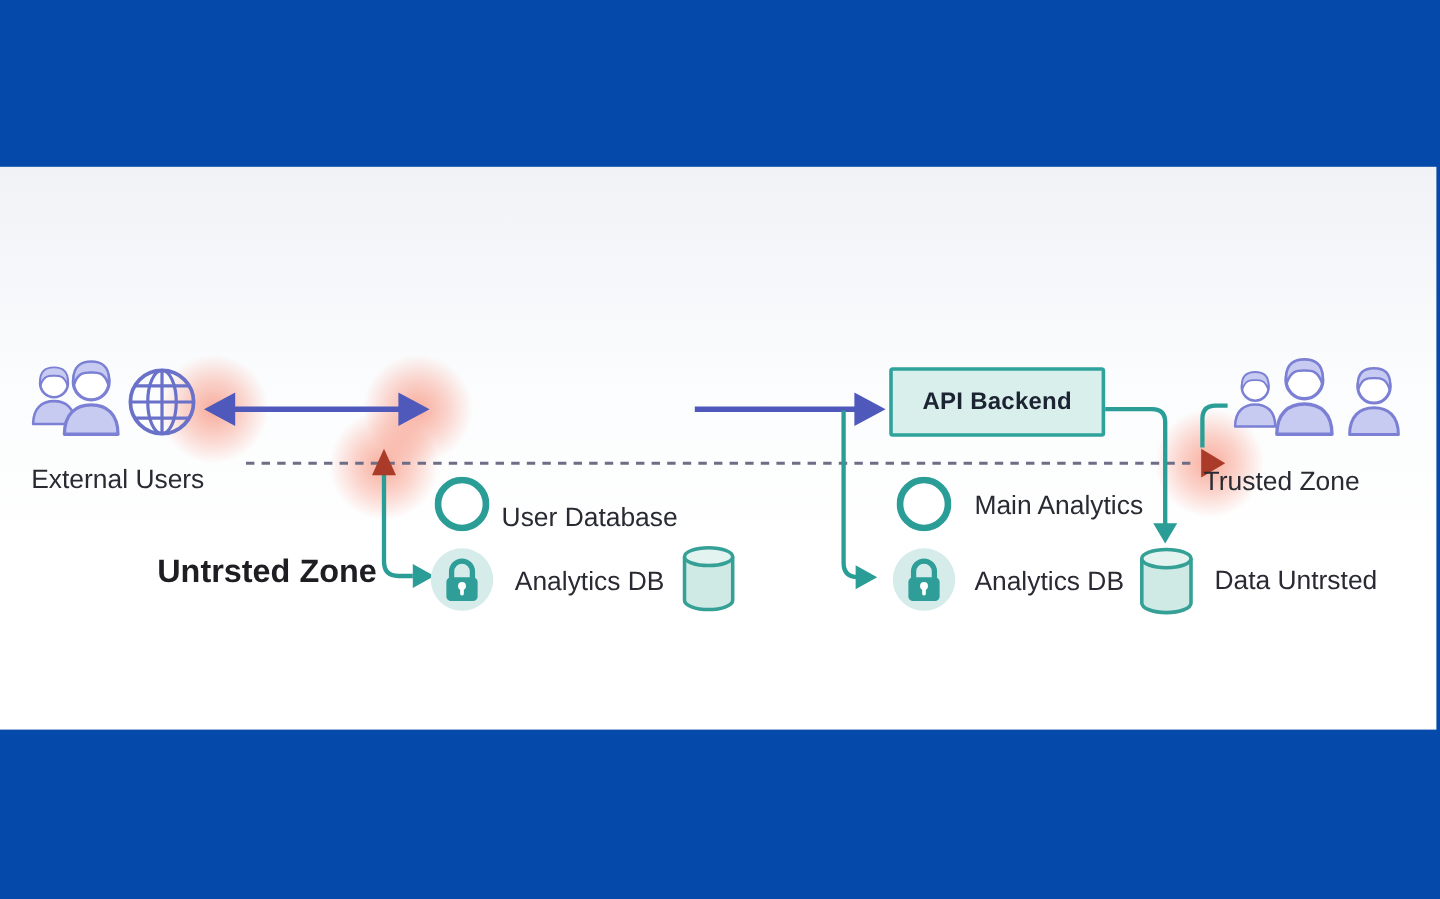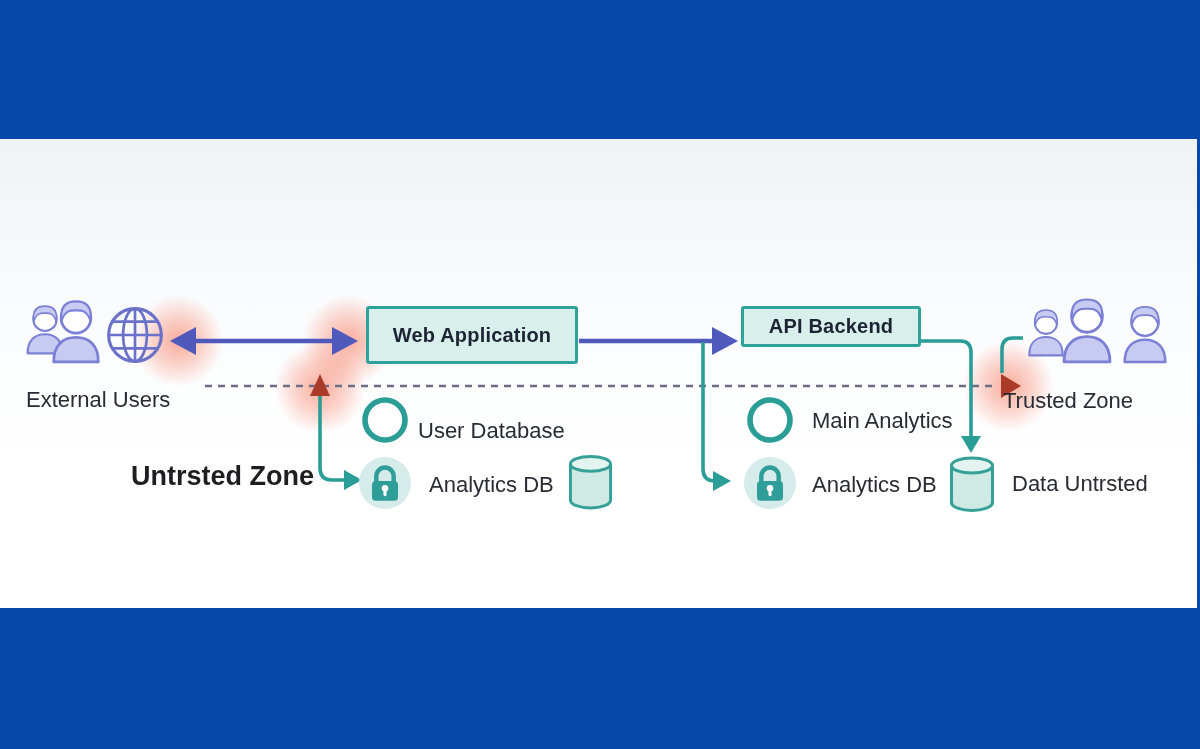--- a/index.html
+++ b/index.html
@@ -102,25 +102,22 @@
     <line x1="4.5" y1="30" x2="55.5" y2="30" stroke="#6a71c9" stroke-width="2.6"></line>
     <line x1="8.5" y1="43" x2="51.5" y2="43" stroke="#6a71c9" stroke-width="2.6"></line>
   </svg>
 
   <svg class="icon" style="left:1022px;top:294px;" width="152" height="86" viewBox="0 0 152 86">
     <use href="#sym-person" x="0" y="12" width="48" height="51"></use>
     <use href="#sym-person" x="32" y="0" width="66" height="70"></use>
     <use href="#sym-person" x="94" y="8" width="58" height="62"></use>
   </svg>
 
-  <div class="node-box" style="left:366px;top:306px;width:212px;height:58px;">
-    <span class="box-label">Web Application</span>
-  </div>
 
-  <div class="node-box" style="left:741px;top:306px;width:180px;height:41px;">
+  <div class="node-box" style="left:741px;top:306px;width:180px;height:58px;">
     <span class="box-label">API Backend</span>
   </div>
 
   <svg class="icon" style="left:362px;top:397px;" width="46" height="46" viewBox="0 0 46 46">
     <circle cx="23" cy="23" r="20" fill="#ffffff" stroke="#2a9d96" stroke-width="5.6"></circle>
   </svg>
   <svg class="icon" style="left:358px;top:456px;" width="54" height="54" viewBox="0 0 56 56">
     <circle cx="28" cy="28" r="27" fill="#d5ecea"></circle>
     <path d="M19 27 v-6 a9 9 0 0 1 18 0 v6" fill="none" stroke="#2f9e98" stroke-width="4.6"></path>
     <rect x="14.5" y="26" width="27" height="20.5" rx="4" fill="#2f9e98"></rect>

